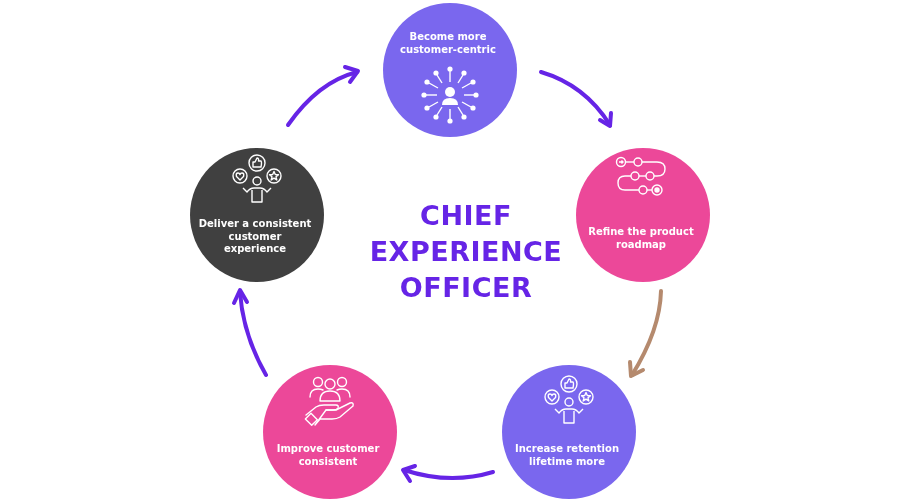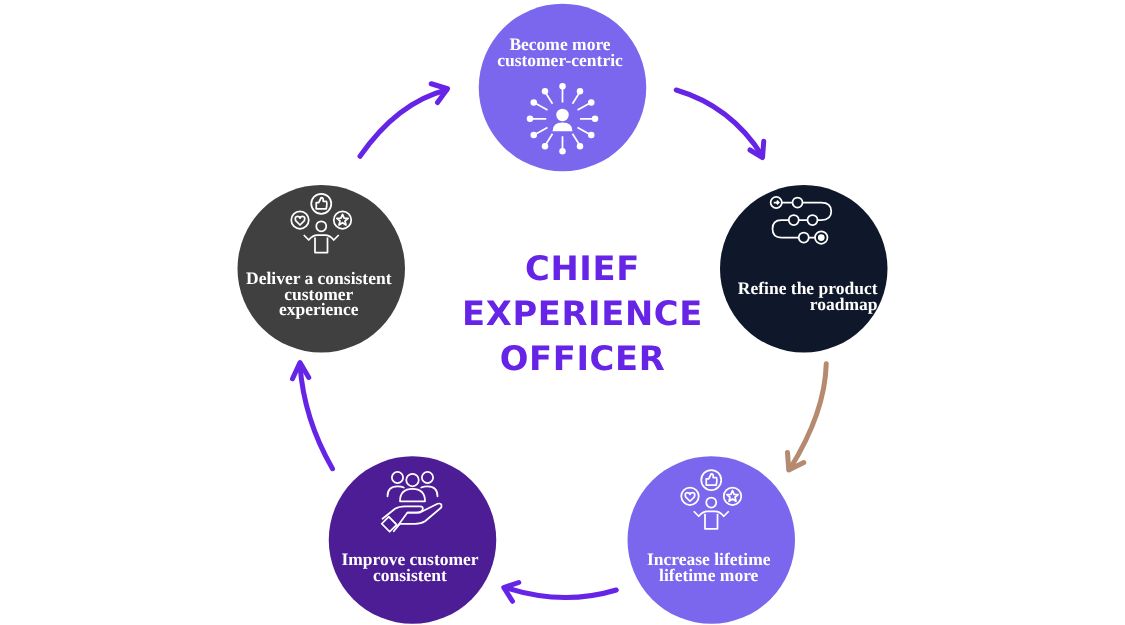--- a/index.html
+++ b/index.html
@@ -1,19 +1,19 @@
 <!DOCTYPE html>
 <html><head>
   <meta charset="utf-8">
   <style>
     html, body { margin: 0; padding: 0; background: #ffffff; }
     body { width: 900px; height: 500px; position: relative; overflow: hidden; font-family: "DejaVu Sans", "Liberation Sans", sans-serif; }
     #stage { position: absolute; left: 0; top: 0; width: 900px; height: 500px; }
     .node { position: absolute; width: 134px; height: 134px; border-radius: 50%; color: #fff; text-align: center; box-sizing: border-box; }
-    .node .label { position: absolute; left: 4px; right: 8px; font-weight: bold; font-size: 14px; line-height: 12.5px; font-family: Liberation Serif, serif; }
+    .node .label { position: absolute; left: 4px; right: 8px; font-weight: bold; font-size: 10px; line-height: 12.5px; }
     .node svg.icon { position: absolute; }
     .center-title { position: absolute; left: 346px; top: 198px; width: 240px; text-align: center; font-family: "DejaVu Sans", sans-serif; font-weight: bold; font-size: 27px; line-height: 36px; color: #6624e6; letter-spacing: 0.5px; }
   </style>
 </head>
 <body>
 
 <div id="stage">
 
   <svg width="900" height="500" style="position:absolute;left:0;top:0">
     <g fill="none" stroke-width="4" stroke-linecap="round" stroke-linejoin="round">
@@ -70,21 +70,21 @@
         <circle cx="53" cy="17" r="2.6" stroke="none"></circle>
           <line x1="51" y1="18" x2="42" y2="23"></line>
         <circle cx="7" cy="43" r="2.6" stroke="none"></circle>
           <line x1="9" y1="42" x2="18" y2="37"></line>
         <circle cx="53" cy="43" r="2.6" stroke="none"></circle>
           <line x1="51" y1="42" x2="42" y2="37"></line>
       </g>
     </svg>
   </div>
 
-  <div class="node" style="left: 576px; top: 148px; background: #0f172a; text-align: right;">
+  <div class="node" style="left: 576px; top: 148px; background: #ec4899;">
     <svg class="icon" width="60" height="54" viewBox="0 0 60 54" style="left:37px;top:8px;">
       <g fill="none" stroke="#fff" stroke-width="1.4">
         <circle cx="8" cy="6" r="4.5"></circle>
         <path d="M6,6 L10,6 M8.5,4.5 L10,6 L8.5,7.5"></path>
         <line x1="12.5" y1="6" x2="21" y2="6"></line>
         <circle cx="25" cy="6" r="4"></circle>
         <path d="M29,6 L44,6 Q52,6 52,13 Q52,20 44,20 L41,20"></path>
         <circle cx="37" cy="20" r="4"></circle>
         <line x1="26" y1="20" x2="33" y2="20"></line>
         <circle cx="22" cy="20" r="4"></circle>
@@ -109,26 +109,26 @@
         <circle cx="10" cy="22" r="7"></circle>
         <path d="M10,26 L6.5,22.5 Q5.5,19 8,19 Q9.5,19 10,20.5 Q10.5,19 12,19 Q14.5,19 13.5,22.5 Z"></path>
         <circle cx="44" cy="22" r="7"></circle>
         <path d="M44,17.5 L45.3,20.5 L48.5,20.7 L46,22.8 L46.8,26 L44,24.2 L41.2,26 L42,22.8 L39.5,20.7 L42.7,20.5 Z"></path>
         <circle cx="27" cy="27" r="4"></circle>
         <path d="M13,34 L17,38 Q20,34 24,34 L30,34 Q34,34 37,38 L41,34"></path>
         <path d="M22,36 L22,48 L32,48 L32,36"></path>
       </g>
     </svg>
     <div class="label" style="top:78px;">
-      <div>Increase lifetime</div>
+      <div>Increase retention</div>
       <div>lifetime more</div>
     </div>
   </div>
 
-  <div class="node" style="left: 263px; top: 365px; background: #4c1d95;">
+  <div class="node" style="left: 263px; top: 365px; background: #ec4899;">
     <svg class="icon" width="56" height="52" viewBox="0 0 56 52" style="left:39px;top:10px;">
       <g fill="none" stroke="#fff" stroke-width="1.4" stroke-linejoin="round" stroke-linecap="round">
         <circle cx="16" cy="7" r="4.5"></circle>
         <circle cx="40" cy="7" r="4.5"></circle>
         <circle cx="28" cy="9" r="5"></circle>
         <path d="M8,22 Q8,14 16,14 Q19,14 21,15"></path>
         <path d="M48,22 Q48,14 40,14 Q37,14 35,15"></path>
         <path d="M18,26 Q18,16 28,16 Q38,16 38,26 Z"></path>
         <path d="M4,40 L14,32 Q17,30 22,30 L34,30 Q37,30 36,33 Q35,35 31,35 L24,35"></path>
         <path d="M24,35 L34,35 L48,28 Q52,27 51,31 L38,42 Q35,44 30,44 L18,44 L13,50 Z"></path>

